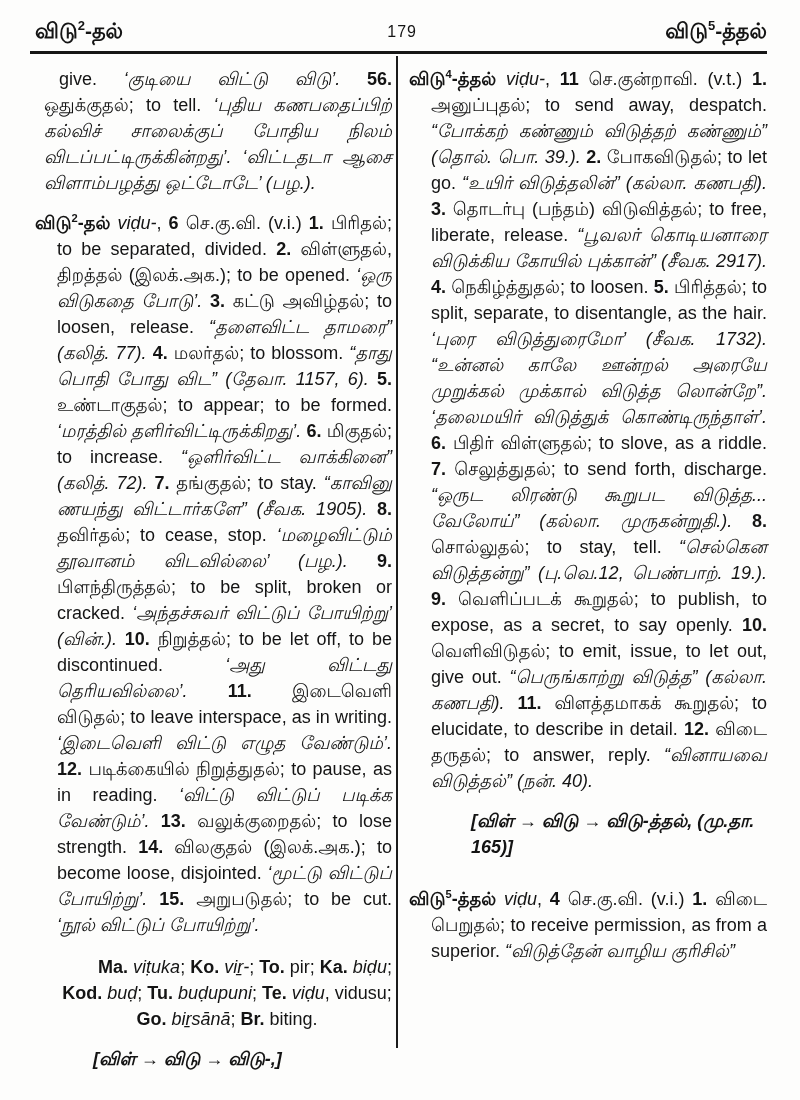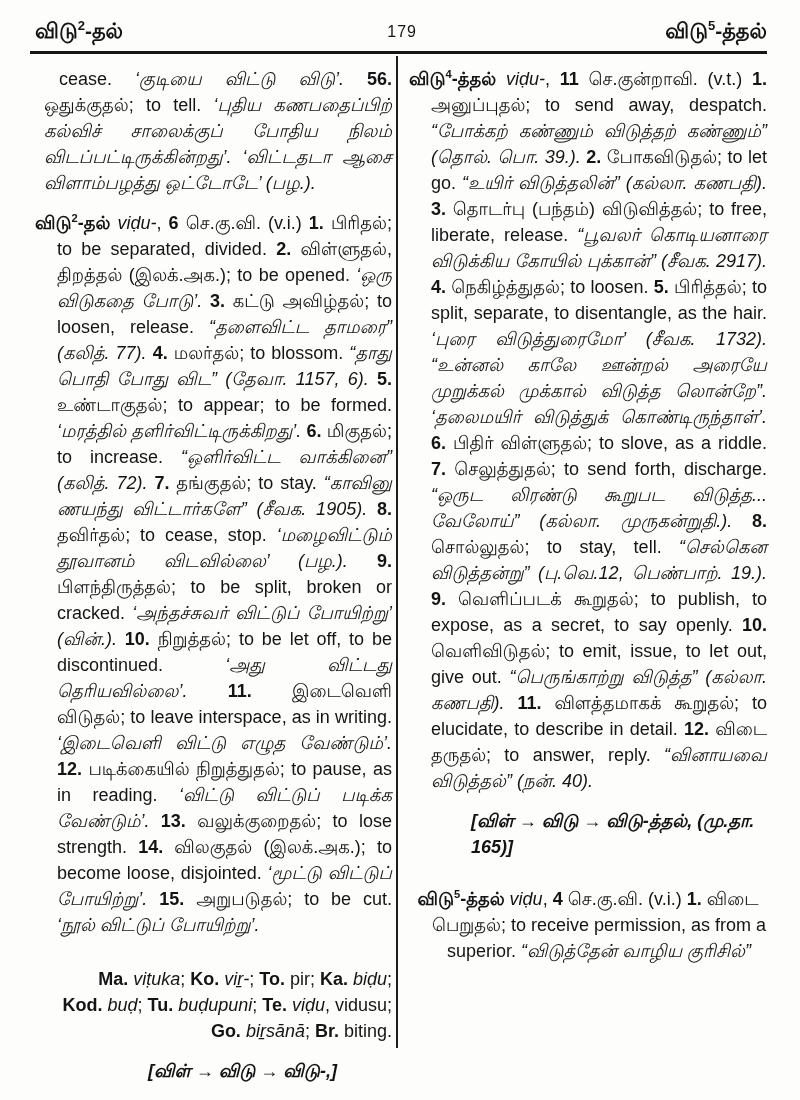--- a/index.html
+++ b/index.html
@@ -31,46 +31,46 @@
   .column{
     position:absolute;top:66px;
     font-size:18px;line-height:26px;
     text-align:justify;
   }
   .column.left{left:35px;width:357px;}
   .column.right{left:409px;width:358px;}
   p.block{margin:0 0 14px 0;}
   p.body{padding-left:9px;text-indent:15px;}
   p.entry{padding-left:22px;text-indent:-22px;}
-  p.etym{margin-left:27px;margin-top:28px;text-indent:36px;text-align:right;}
+  p.etym{margin-left:27px;margin-top:16px;text-indent:36px;text-align:center;}
   p.deriv{margin-top:8px;margin-bottom:26px;text-align:left;font-size:18px;}
   .column.left  p.deriv{margin-left:58px;}
   .column.right p.deriv{margin-left:62px;}
   .s-b{font-weight:700;}
   .s-i{font-style:italic;}
   .s-bi{font-weight:700;font-style:italic;}
   sup.s-sup{font-weight:700;font-size:0.62em;line-height:0;}
-  .column p:last-child{margin-bottom:0;text-align:center;}
+  .column p:last-child{margin-bottom:0;}
 </style>
 </head>
 <body>
 
 <div class="page">
 
   <div class="running-head">
     <span class="head-word"><span class="s-b">விடு</span><sup class="s-sup">2</sup><span class="s-b">-தல்</span></span>
     <span class="page-number">179</span>
     <span class="head-word"><span class="s-b">விடு</span><sup class="s-sup">5</sup><span class="s-b">-த்தல்</span></span>
   </div>
 
   <div class="head-rule"></div>
   <div class="col-divider"></div>
 
   <div class="column left">
-      <p class="block body"><span class="s-n">cease.  </span><span class="s-i">‘குடியை விட்டு விடு’. </span><span class="s-b">56. </span><span class="s-n">ஒதுக்குதல்; to tell. </span><span class="s-i">‘புதிய கணபதைப்பிற் கல்விச் சாலைக்குப் போதிய நிலம் விடப்பட்டிருக்கின்றது’. ‘விட்டதடா ஆசை விளாம்பழத்து ஒட்டோடே’ (பழ.).</span></p>
+      <p class="block body"><span class="s-n">give.  </span><span class="s-i">‘குடியை விட்டு விடு’. </span><span class="s-b">56. </span><span class="s-n">ஒதுக்குதல்; to tell. </span><span class="s-i">‘புதிய கணபதைப்பிற் கல்விச் சாலைக்குப் போதிய நிலம் விடப்பட்டிருக்கின்றது’. ‘விட்டதடா ஆசை விளாம்பழத்து ஒட்டோடே’ (பழ.).</span></p>
       <p class="block entry"><span class="s-b">விடு</span><sup class="s-sup">2</sup><span class="s-b">-தல் </span><span class="s-i">viḍu-</span><span class="s-n">, </span><span class="s-b">6 </span><span class="s-n">செ.கு.வி. (v.i.) </span><span class="s-b">1. </span><span class="s-n">பிரிதல்; to be separated, divided. </span><span class="s-b">2. </span><span class="s-n">விள்ளுதல், திறத்தல் (இலக்.அக.); to be opened. </span><span class="s-i">‘ஒரு விடுகதை போடு’. </span><span class="s-b">3. </span><span class="s-n">கட்டு அவிழ்தல்; to loosen, release. </span><span class="s-i">“தளைவிட்ட தாமரை” (கலித். 77). </span><span class="s-b">4. </span><span class="s-n">மலர்தல்; to blossom. </span><span class="s-i">“தாது பொதி போது விட” (தேவா. 1157, 6). </span><span class="s-b">5. </span><span class="s-n">உண்டாகுதல்; to appear; to be formed. </span><span class="s-i">‘மரத்தில் தளிர்விட்டிருக்கிறது’. </span><span class="s-b">6. </span><span class="s-n">மிகுதல்; to increase. </span><span class="s-i">“ஒளிர்விட்ட வாக்கினை” (கலித். 72). </span><span class="s-b">7. </span><span class="s-n">தங்குதல்; to stay. </span><span class="s-i">“காவினு ணயந்து விட்டார்களே” (சீவக. 1905). </span><span class="s-b">8. </span><span class="s-n">தவிர்தல்; to cease, stop. </span><span class="s-i">‘மழைவிட்டும் தூவானம் விடவில்லை’ (பழ.). </span><span class="s-b">9. </span><span class="s-n">பிளந்திருத்தல்; to be split, broken or cracked. </span><span class="s-i">‘அந்தச்சுவர் விட்டுப் போயிற்று’ (வின்.). </span><span class="s-b">10. </span><span class="s-n">நிறுத்தல்; to be let off, to be discontinued. </span><span class="s-i">‘அது விட்டது தெரியவில்லை’. </span><span class="s-b">11. </span><span class="s-n">இடைவெளி விடுதல்; to leave interspace, as in writing. </span><span class="s-i">‘இடைவெளி விட்டு எழுத வேண்டும்’. </span><span class="s-b">12. </span><span class="s-n">படிக்கையில் நிறுத்துதல்; to pause, as in reading. </span><span class="s-i">‘விட்டு விட்டுப் படிக்க வேண்டும்’. </span><span class="s-b">13. </span><span class="s-n">வலுக்குறைதல்; to lose strength. </span><span class="s-b">14. </span><span class="s-n">விலகுதல் (இலக்.அக.); to become loose, disjointed. </span><span class="s-i">‘மூட்டு விட்டுப் போயிற்று’. </span><span class="s-b">15. </span><span class="s-n">அறுபடுதல்; to be cut. </span><span class="s-i">‘நூல் விட்டுப் போயிற்று’.</span></p>
       <p class="block etym"><span class="s-b">Ma. </span><span class="s-i">viṭuka</span><span class="s-n">; </span><span class="s-b">Ko. </span><span class="s-i">viṟ-</span><span class="s-n">; </span><span class="s-b">To. </span><span class="s-n">pir; </span><span class="s-b">Ka. </span><span class="s-i">biḍu</span><span class="s-n">; </span><span class="s-b">Kod. </span><span class="s-i">buḍ</span><span class="s-n">; </span><span class="s-b">Tu. </span><span class="s-i">buḍupuni</span><span class="s-n">; </span><span class="s-b">Te. </span><span class="s-i">viḍu</span><span class="s-n">, vidusu; </span><span class="s-b">Go. </span><span class="s-i">biṟsānā</span><span class="s-n">; </span><span class="s-b">Br. </span><span class="s-n">biting.</span></p>
       <p class="block deriv"><span class="s-bi">[விள் → விடு → விடு-,]</span></p>
     </div>
   <div class="column right">
       <p class="block entry"><span class="s-b">விடு</span><sup class="s-sup">4</sup><span class="s-b">-த்தல் </span><span class="s-i">viḍu-</span><span class="s-n">, </span><span class="s-b">11 </span><span class="s-n">செ.குன்றாவி. (v.t.) </span><span class="s-b">1. </span><span class="s-n">அனுப்புதல்; to send away, despatch. </span><span class="s-i">“போக்கற் கண்ணும் விடுத்தற் கண்ணும்” (தொல். பொ. 39.). </span><span class="s-b">2. </span><span class="s-n">போகவிடுதல்; to let go. </span><span class="s-i">“உயிர் விடுத்தலின்” (கல்லா. கணபதி). </span><span class="s-b">3. </span><span class="s-n">தொடர்பு (பந்தம்) விடுவித்தல்; to free, liberate, release. </span><span class="s-i">“பூவலர் கொடியனாரை விடுக்கிய கோயில் புக்கான்” (சீவக. 2917). </span><span class="s-b">4. </span><span class="s-n">நெகிழ்த்துதல்; to loosen. </span><span class="s-b">5. </span><span class="s-n">பிரித்தல்; to split, separate, to disentangle, as the hair. </span><span class="s-i">‘புரை விடுத்துரைமோ’ (சீவக. 1732). “உன்னல் காலே ஊன்றல் அரையே முறுக்கல் முக்கால் விடுத்த லொன்றே”. ‘தலைமயிர் விடுத்துக் கொண்டிருந்தாள்’. </span><span class="s-b">6. </span><span class="s-n">பிதிர் விள்ளுதல்; to slove, as a riddle. </span><span class="s-b">7. </span><span class="s-n">செலுத்துதல்; to send forth, discharge. </span><span class="s-i">“ஒருட லிரண்டு கூறுபட விடுத்த... வேலோய்” (கல்லா. முருகன்றுதி.). </span><span class="s-b">8. </span><span class="s-n">சொல்லுதல்; to stay, tell. </span><span class="s-i">“செல்கென விடுத்தன்று” (பு.வெ.12, பெண்பாற். 19.). </span><span class="s-b">9. </span><span class="s-n">வெளிப்படக் கூறுதல்; to publish, to expose, as a secret, to say openly. </span><span class="s-b">10. </span><span class="s-n">வெளிவிடுதல்; to emit, issue, to let out, give out. </span><span class="s-i">“பெருங்காற்று விடுத்த” (கல்லா. கணபதி). </span><span class="s-b">11. </span><span class="s-n">விளத்தமாகக் கூறுதல்; to elucidate, to describe in detail. </span><span class="s-b">12. </span><span class="s-n">விடை தருதல்; to answer, reply. </span><span class="s-i">“வினாயவை விடுத்தல்” (நன். 40).</span></p>
       <p class="block deriv"><span class="s-bi">[விள் → விடு → விடு-த்தல், (மு.தா. 165)]</span></p>
       <p class="block entry"><span class="s-b">விடு</span><sup class="s-sup">5</sup><span class="s-b">-த்தல் </span><span class="s-i">viḍu</span><span class="s-n">, </span><span class="s-b">4 </span><span class="s-n">செ.கு.வி. (v.i.) </span><span class="s-b">1. </span><span class="s-n">விடை பெறுதல்; to receive permission, as from a superior. </span><span class="s-i">“விடுத்தேன் வாழிய குரிசில்”</span></p>
     </div>
 

